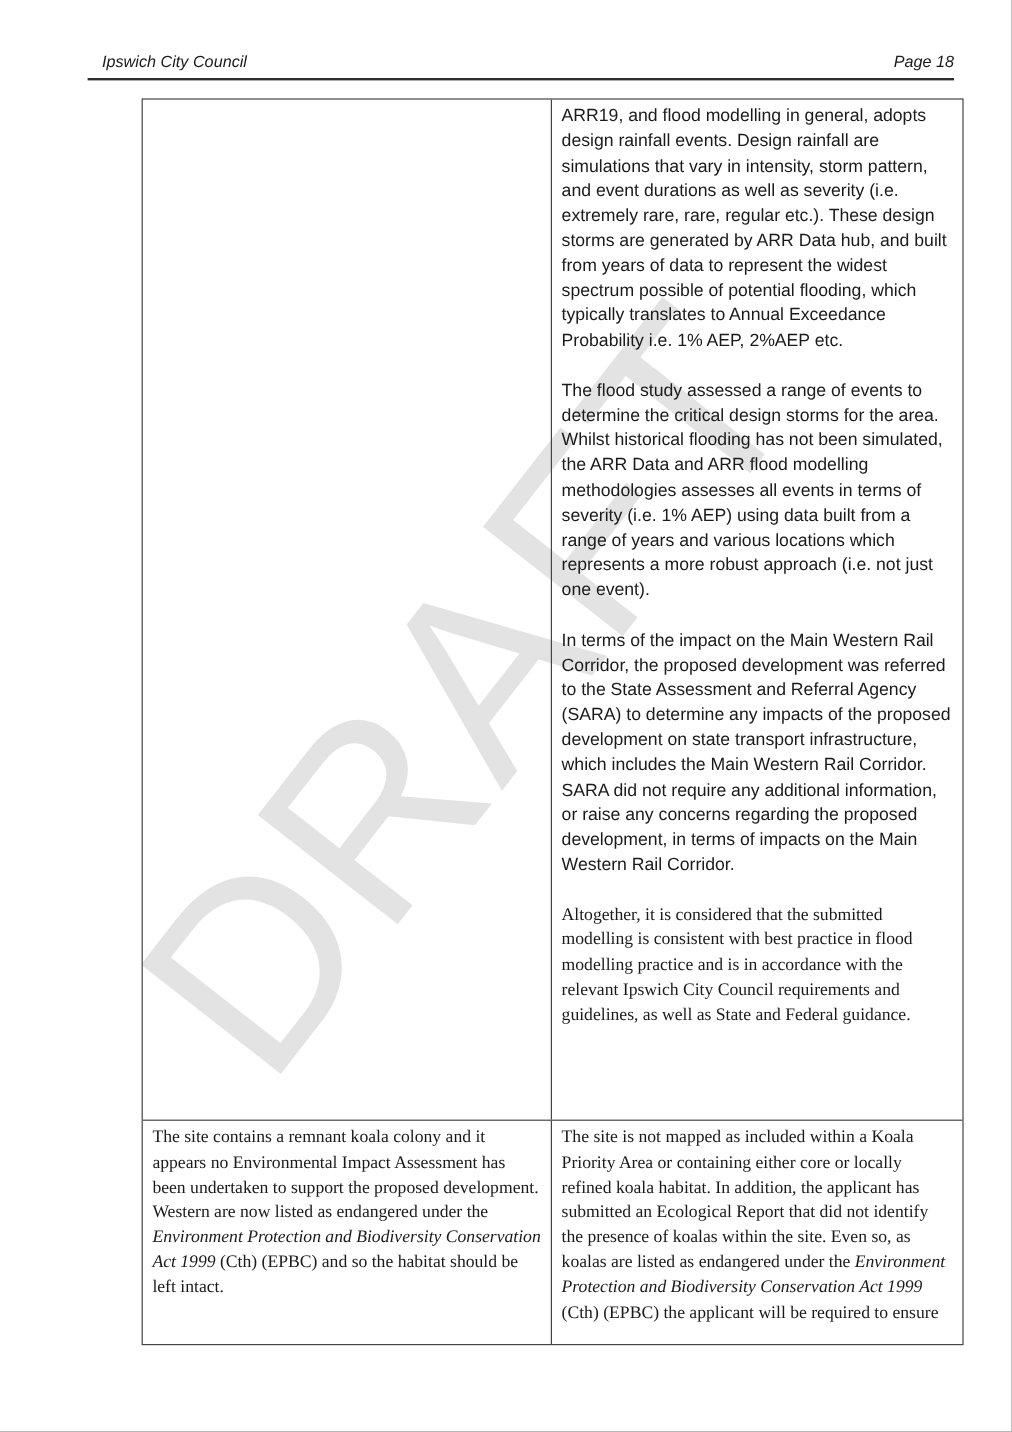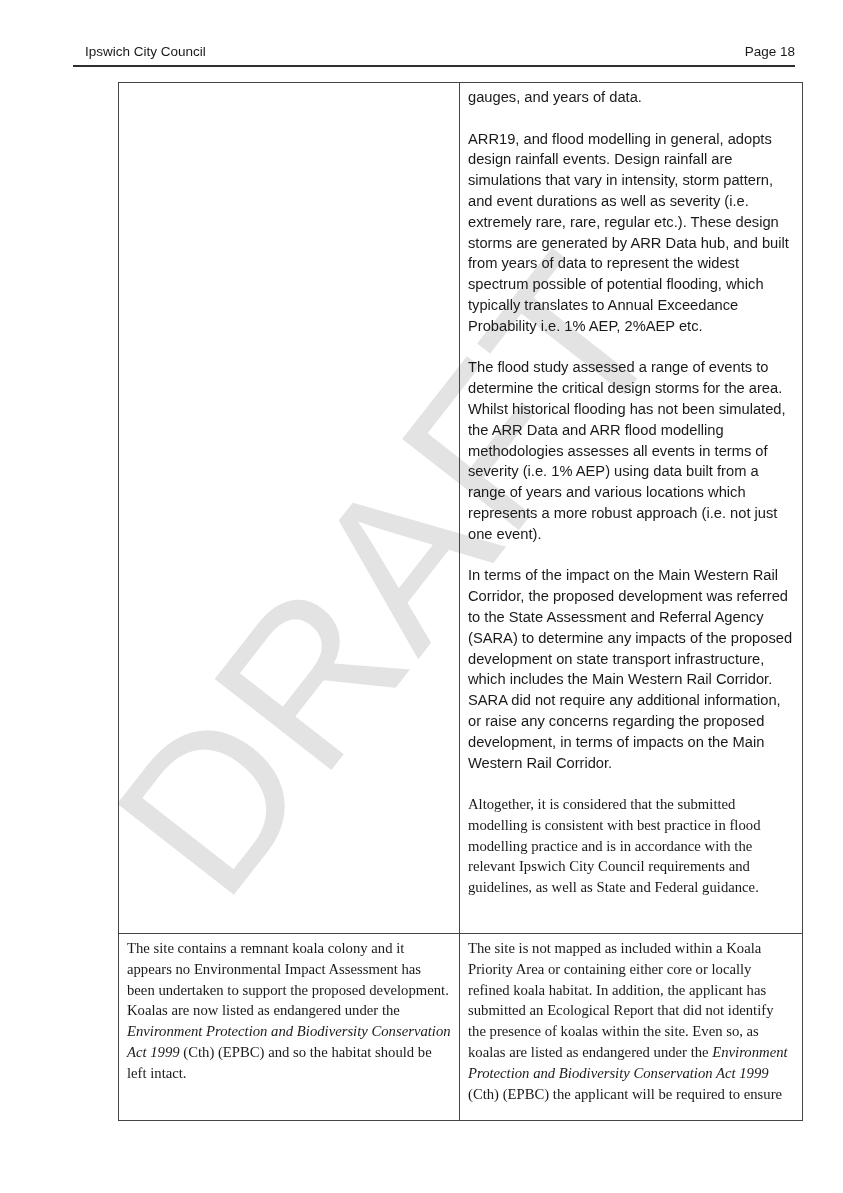--- a/index.html
+++ b/index.html
@@ -29,20 +29,21 @@
     left: 73px;
     top: 44px;
     width: 722px;
     display: flex;
     justify-content: space-between;
     align-items: flex-end;
     font-size: 13.5px;
     padding-bottom: 6px;
     border-bottom: 2px solid #2e2e2e;
     z-index: 2;
+    font-style: italic;
   }
   .header .org { padding-left: 12px; }
   .doc-table {
     position: absolute;
     left: 118px;
     top: 82px;
     width: 685px;
     border: 1px solid #454545;
     z-index: 1;
     box-sizing: border-box;
@@ -73,30 +74,29 @@
 
   <div class="header">
     <span class="org">Ipswich City Council</span>
     <span class="pagenum">Page 18</span>
   </div>
 
   <div class="doc-table">
     <div class="trow trow-1">
       <div class="cell cell-left"></div>
       <div class="cell cell-right">
-          <p><span>gauges, and years of data.</span></p>
           <p><span>ARR19, and flood modelling in general, adopts design rainfall events. Design rainfall are simulations that vary in intensity, storm pattern, and event durations as well as severity (i.e. extremely rare, rare, regular etc.). These design storms are generated by ARR Data hub, and built from years of data to represent the widest spectrum possible of potential flooding, which typically translates to Annual Exceedance Probability i.e. 1% AEP, 2%AEP etc.</span></p>
           <p><span>The flood study assessed a range of events to determine the critical design storms for the area. Whilst historical flooding has not been simulated, the ARR Data and ARR flood modelling methodologies assesses all events in terms of severity (i.e. 1% AEP) using data built from a range of years and various locations which represents a more robust approach (i.e. not just one event).</span></p>
           <p><span>In terms of the impact on the Main Western Rail Corridor, the proposed development was referred to the State Assessment and Referral Agency (SARA) to determine any impacts of the proposed development on state transport infrastructure, which includes the Main Western Rail Corridor. SARA did not require any additional information, or raise any concerns regarding the proposed development, in terms of impacts on the Main Western Rail Corridor.</span></p>
           <p><span>Altogether, it is considered that the submitted modelling is consistent with best practice in flood modelling practice and is in accordance with the relevant Ipswich City Council requirements and guidelines, as well as State and Federal guidance.</span></p>
         </div>
     </div>
     <div class="trow trow-2">
       <div class="cell cell-left">
-          <p><span>The site contains a remnant koala colony and it appears no Environmental Impact Assessment has been undertaken to support the proposed development. Koalas are now listed as endangered under the </span><em>Environment Protection and Biodiversity Conservation Act 1999</em><span> (Cth) (EPBC) and so the habitat should be left intact.</span></p>
+          <p><span>The site contains a remnant koala colony and it appears no Environmental Impact Assessment has been undertaken to support the proposed development. Western are now listed as endangered under the </span><em>Environment Protection and Biodiversity Conservation Act 1999</em><span> (Cth) (EPBC) and so the habitat should be left intact.</span></p>
         </div>
       <div class="cell cell-right">
           <p><span>The site is not mapped as included within a Koala Priority Area or containing either core or locally refined koala habitat. In addition, the applicant has submitted an Ecological Report that did not identify the presence of koalas within the site. Even so, as koalas are listed as endangered under the </span><em>Environment Protection and Biodiversity Conservation Act 1999</em><span> (Cth) (EPBC) the applicant will be required to ensure</span></p>
         </div>
     </div>
   </div>
 
 </div>
 
 </body></html>

